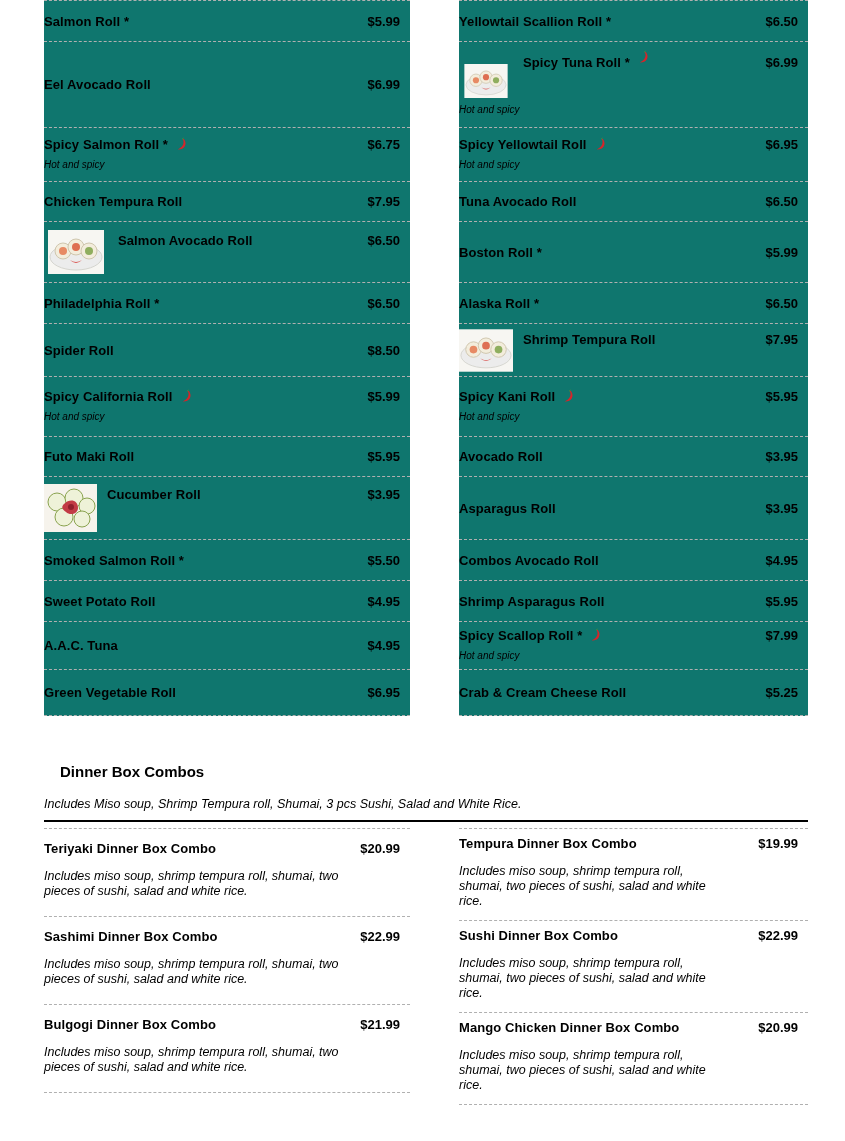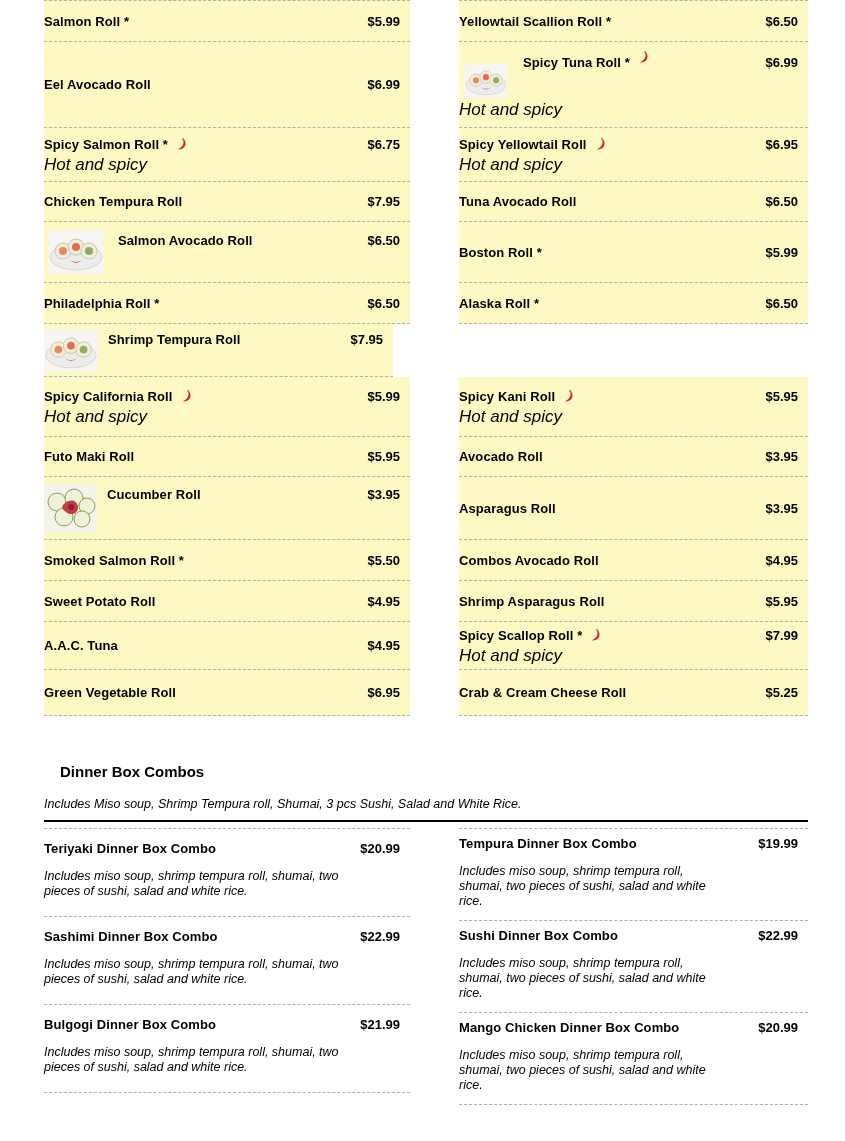--- a/index.html
+++ b/index.html
@@ -2,33 +2,33 @@
 <html><head>
 <meta charset="utf-8">
 <style>
   html,body{margin:0;padding:0;background:#fff;color:#000;}
   body{width:845px;font-family:"Liberation Sans",sans-serif;}
   .page{width:845px;height:1141px;overflow:hidden;position:relative;background:#fff;}
 
   
   .rolls{padding-left:44px;}
   .row{display:flex;}
-  .cell{box-sizing:border-box;border-bottom:1px dashed #b0b0b0;display:flex;flex-direction:column;justify-content:center;background:#fef9c3;}
+  .cell{box-sizing:border-box;border-bottom:1px dashed #b0b0b0;display:flex;flex-direction:column;justify-content:center;background:#0f766e;}
   .cell.cl{width:366px;margin-right:49px;}
   .cell.cr{width:349px;}
   .row.first .cell{border-top:1px dashed #b0b0b0;}
   .r0{height:42px}.r1{height:86px}.r2{height:54px}.r3{height:40px}.r4{height:61px}
   .r5{height:41px}.r6{height:53px}.r7{height:60px}.r8{height:40px}.r9{height:63px}
   .r10{height:41px}.r11{height:41px}.r12{height:48px}.r13{height:46px}
 
   .main{display:flex;align-items:center;}
   .has-photo .main{align-items:flex-start;justify-content:flex-end;}
   .name{font-weight:bold;font-size:13px;line-height:17px;letter-spacing:.1px;}
   .price{font-weight:bold;font-size:13px;line-height:17px;margin-left:auto;padding-right:10px;white-space:nowrap;}
-  .note{font-style:italic;font-size:17px;line-height:17px;margin-top:3px;}
+  .note{font-style:italic;font-size:10px;line-height:17px;margin-top:3px;}
   .pepper{display:inline-block;margin-left:9px;margin-top:-2px;flex:none;}
   .photo{flex:none;margin-right:10px;border:0;display:block;}
   .ph-tuna .photo{margin-top:12px;}
   .has-photo .name,.has-photo .price{padding-top:2px;}
 
   
   .section-head{margin:46px 37px 0 44px;}
   .sec-title{font-size:15px;font-weight:bold;margin:16px;line-height:19px;}
   .sec-sub{font-style:italic;font-size:12.5px;margin-top:6px;line-height:15px;}
   .sec-rule{height:2px;background:#000;margin-top:8px;}
@@ -187,20 +187,26 @@
       </div>
       <div class="cell cr">
         <div class="main">
             <span class="name">Alaska Roll *</span>
             <span class="price">$6.50</span>
           </div>
       </div>
     </div>
 
     <div class="row r6">
+      <div class="cell cl">
+        <div class="main">
+            <span class="name">Spider Roll</span>
+            <span class="price">$8.50</span>
+          </div>
+      </div>
       <div class="cell cr has-photo">
         <div class="main">
           <svg class="photo" width="54" height="43">
               <use href="#ph-sushi"></use>
             </svg>
           <span class="name">Shrimp Tempura Roll</span>
           <span class="price">$7.95</span>
         </div>
       </div>
     </div>

